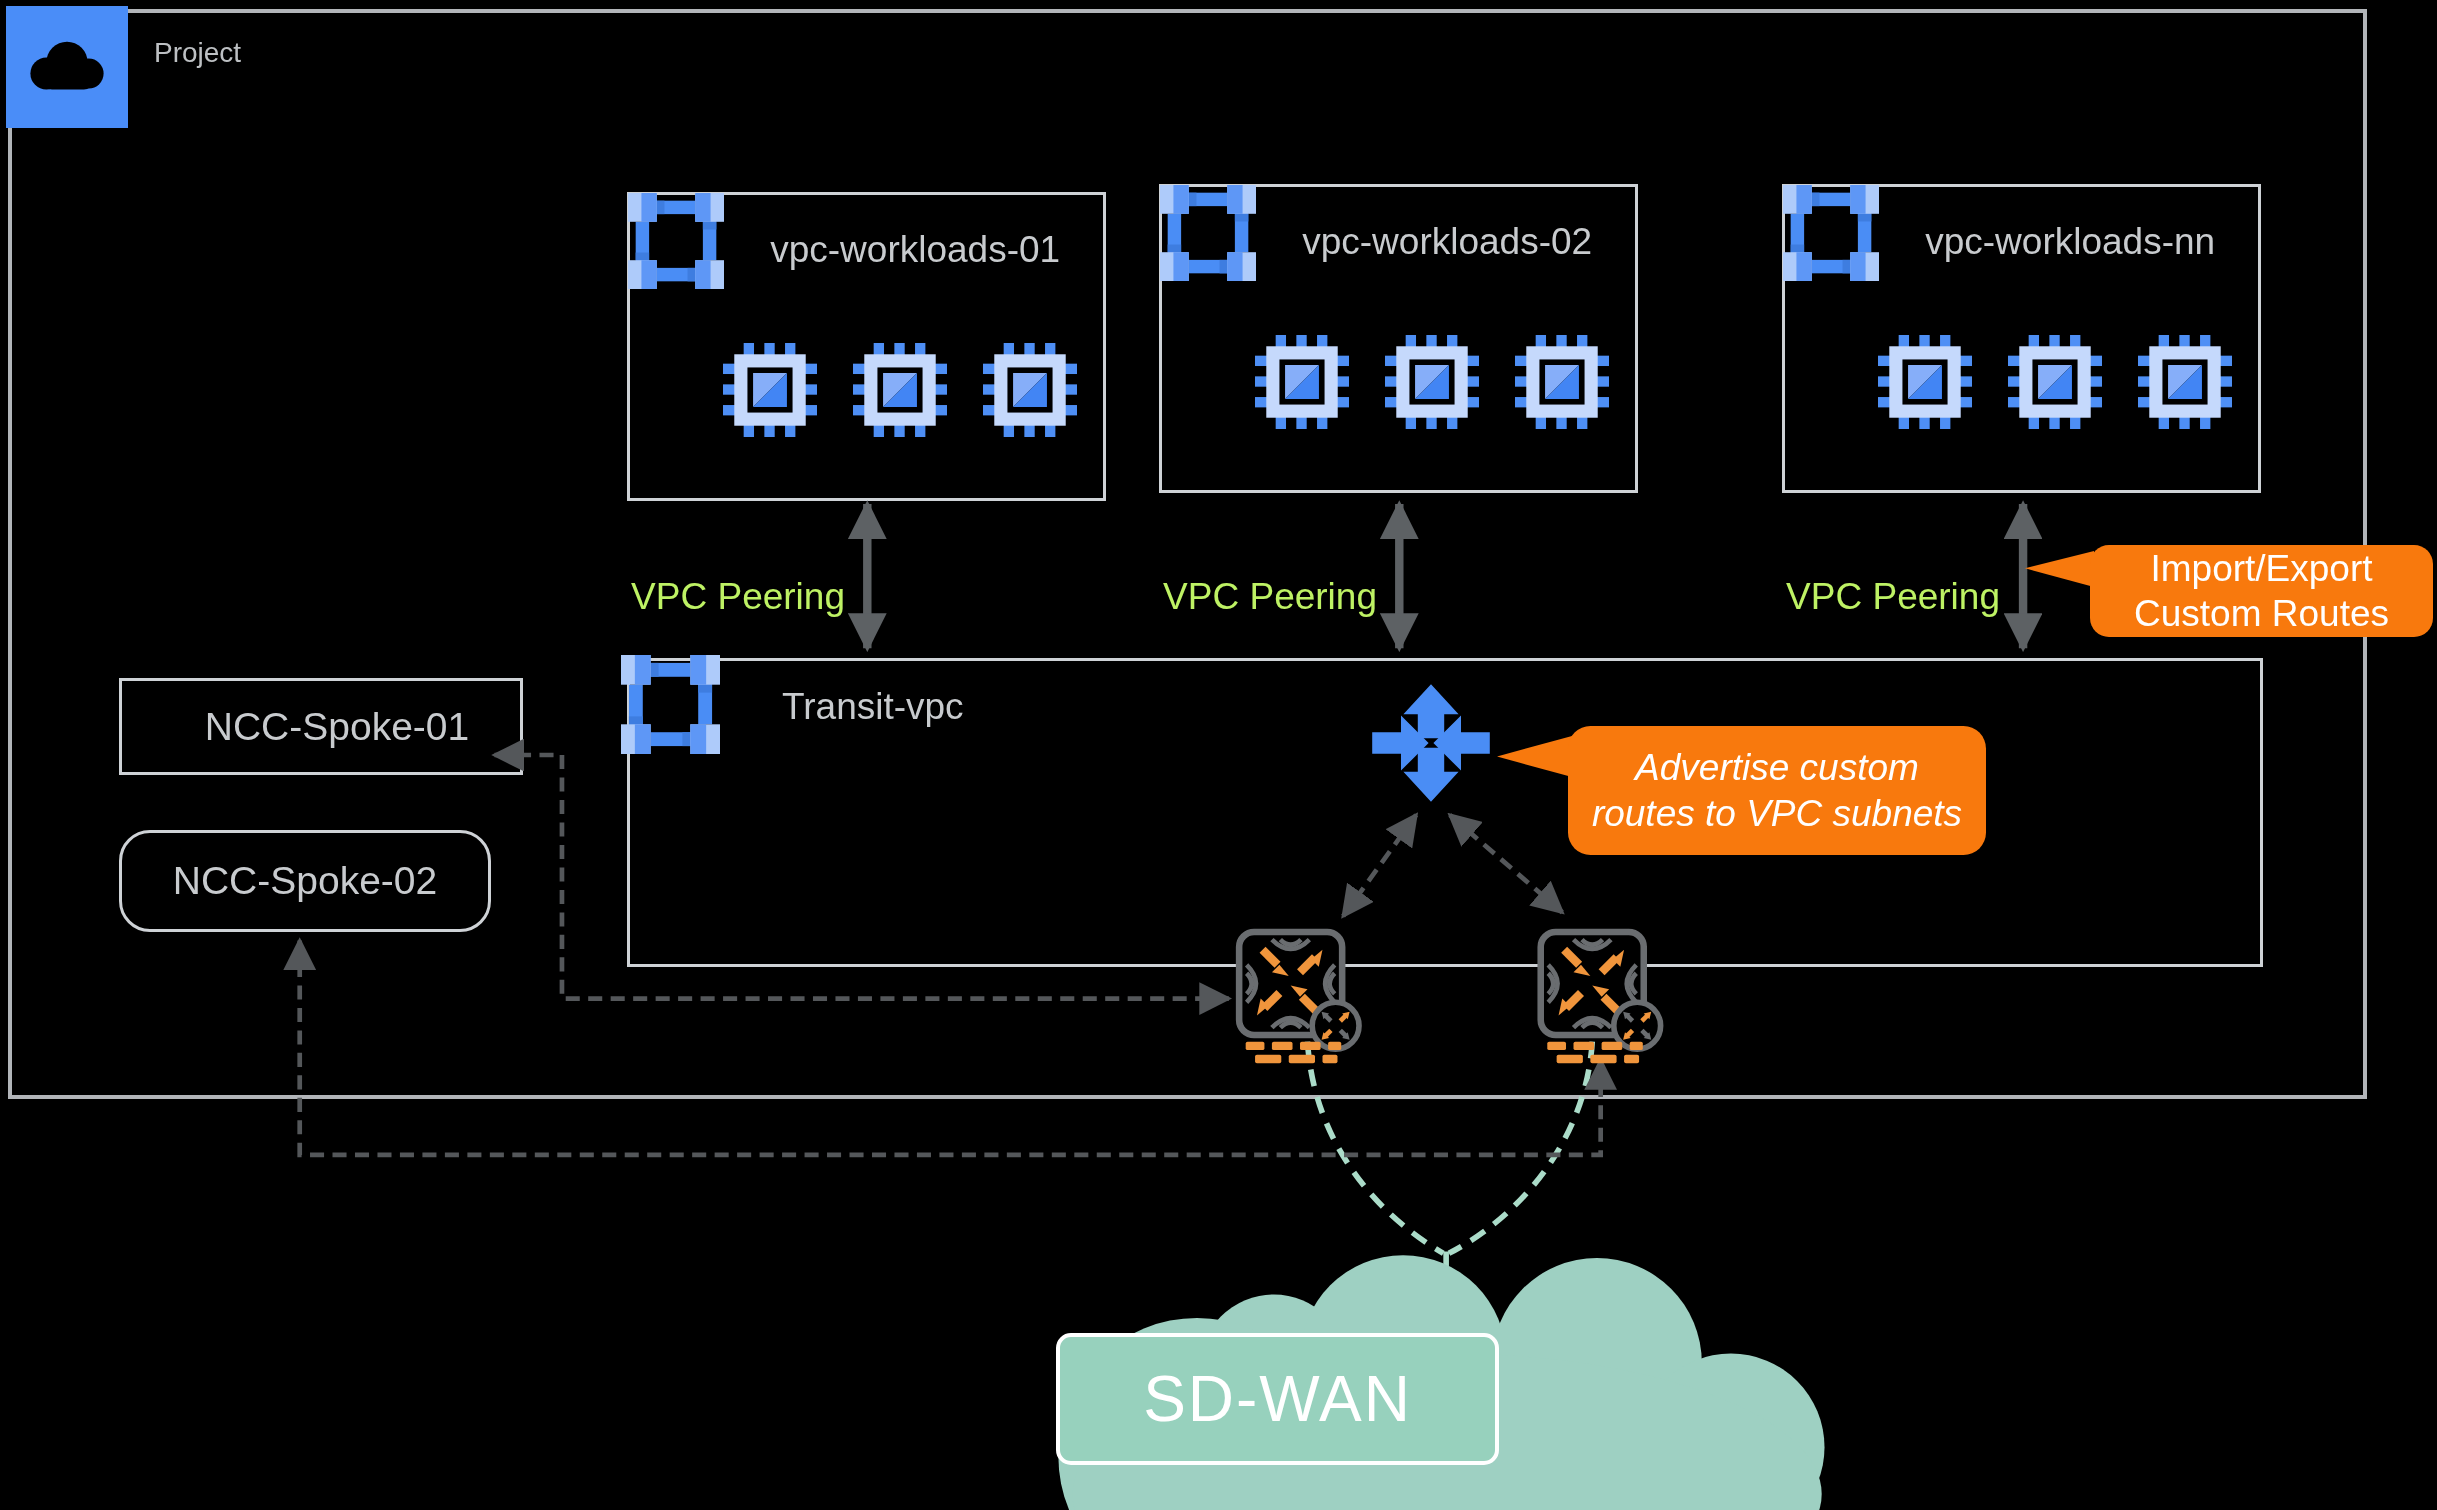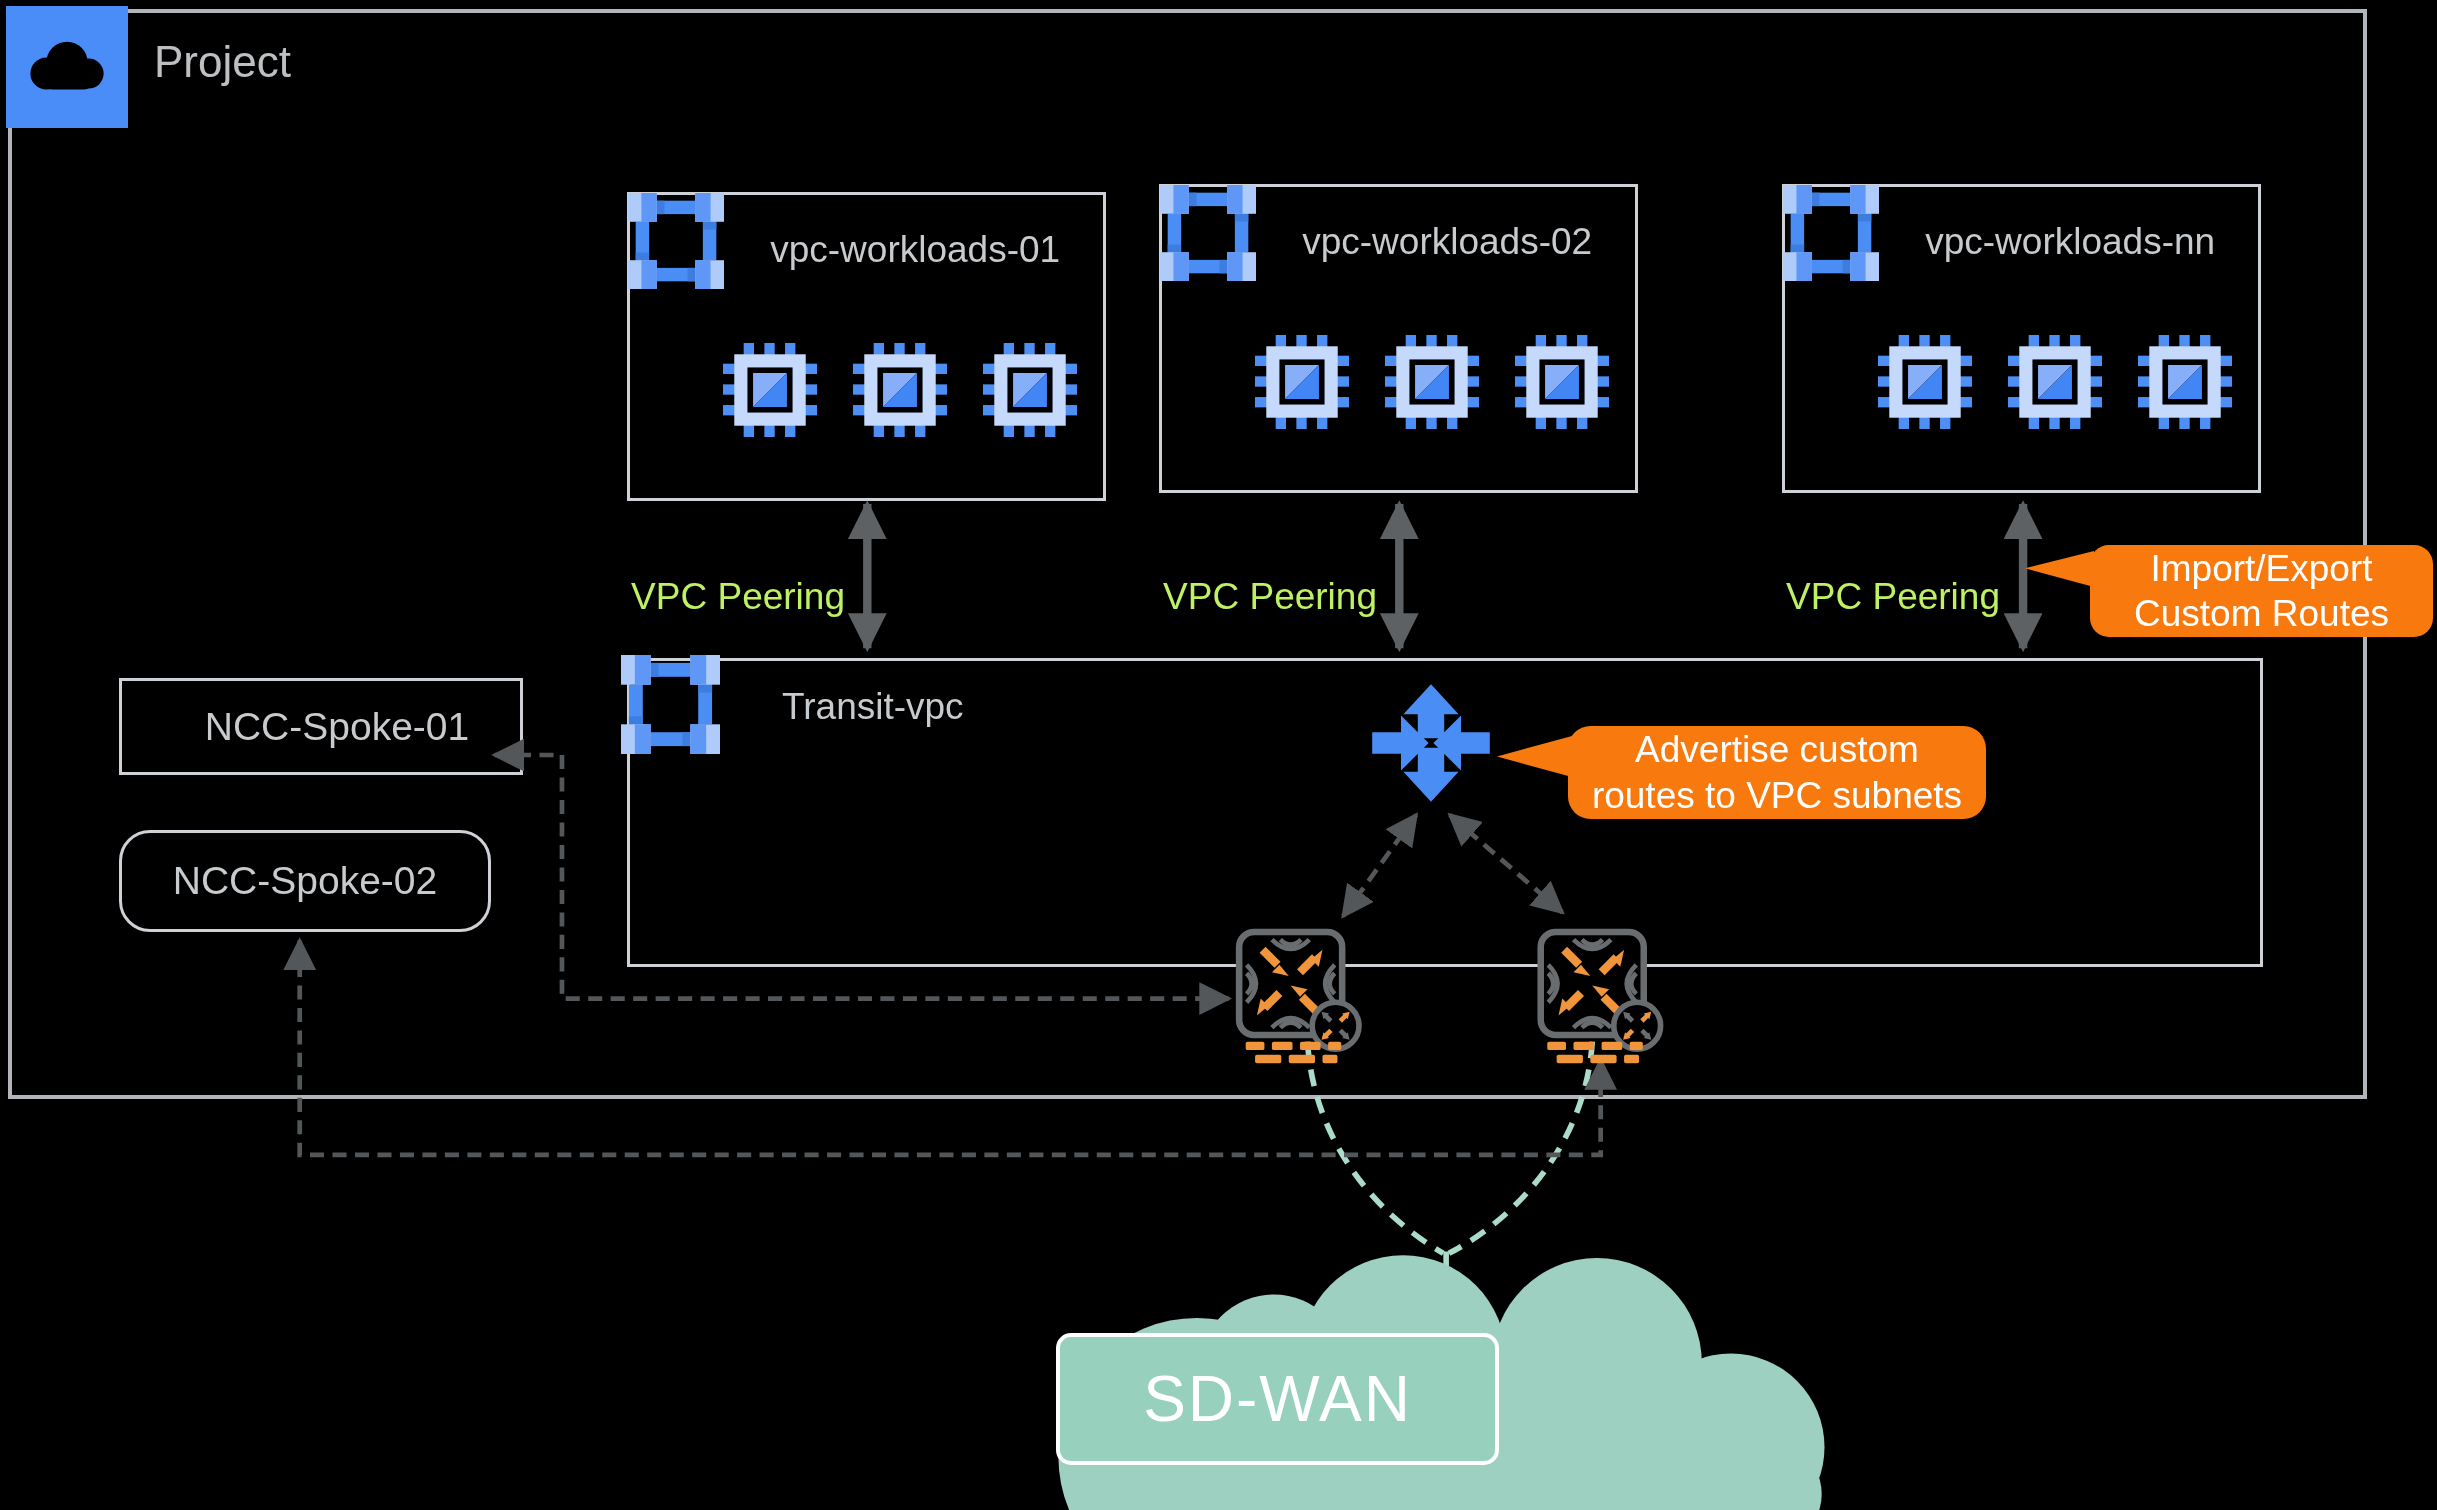--- a/index.html
+++ b/index.html
@@ -4,21 +4,21 @@
 <style>
   html,body{margin:0;padding:0;background:#000;}
   .canvas{
     position:relative;width:2438px;height:1511px;background:#000;overflow:hidden;
     font-family:"Liberation Sans",sans-serif;
   }
   .abs{position:absolute;}
   
   .project-border{left:7.5px;top:9.4px;width:2351px;height:1082px;border:4.7px solid #b2b5b9;}
   .project-icon{left:5.6px;top:5.6px;width:122px;height:122px;background:#4a8df8;}
-  .project-label{left:154px;top:37px;font-size:44px;color:#bdc0c3;}
+  .project-label{left:154px;top:37px;font-size:28px;color:#bdc0c3;}
   
   .vpc-box{width:473px;height:303px;border:3.7px solid #ced2d6;}
   .vpc-box .vpc-icon-wrap{position:absolute;left:-1.9px;top:-1.9px;width:96px;height:96px;}
   .vpc-box .vpc-label{position:absolute;left:103px;right:5.6px;top:34px;text-align:center;
     font-size:37px;color:#c8cbce;}
   .vm-row{position:absolute;left:0;right:0;top:148px;display:flex;justify-content:center;
     gap:36px;padding-left:66px;}
   .vm-chip{width:94px;height:94px;}
   
   .peer-label{width:281px;text-align:right;font-size:37px;color:#bef264;margin-top:22px;}
@@ -31,21 +31,21 @@
   .ncc-box{left:119px;width:366px;border:3.7px solid #ced2d6;display:flex;align-items:center;
     justify-content:center;font-size:39px;color:#c8cbce;}
   .ncc-1{top:678px;height:91px;padding-left:32px;}
   .ncc-2{top:830px;height:96px;border-radius:31px;}
   
   .callout{background:#f8790d;border-radius:22.5px;color:#fff;display:flex;flex-direction:column;
     justify-content:center;align-items:center;line-height:1.22;font-size:37px;z-index:30;}
   .callout-import{left:2090px;top:545px;width:343px;height:92px;border-radius:19px;}
   .tail-import{left:2025px;top:551px;width:69px;height:36px;background:#f8790d;
     clip-path:polygon(100% 0,100% 100%,0 48%);z-index:30;}
-  .callout-advertise{left:1568px;top:726px;width:418px;height:93px;}
+  .callout-advertise{left:1568px;top:726px;width:418px;height:129px;font-style:italic;}
   .tail-advertise{left:1497px;top:736px;width:75px;height:41px;background:#f8790d;
     clip-path:polygon(100% 0,100% 100%,0 50%);z-index:30;}
   
   .sdwan-box{left:1056px;top:1333px;width:435px;height:124px;background:#97d1bd;
     border:4.7px solid #fff;border-radius:15px;display:flex;align-items:center;justify-content:center;
     font-size:64px;letter-spacing:1.9px;color:#fff;z-index:25;}
   .overlay{left:0;top:0;z-index:10;}
   .icon-layer{z-index:15;}
 </style>
 </head>

